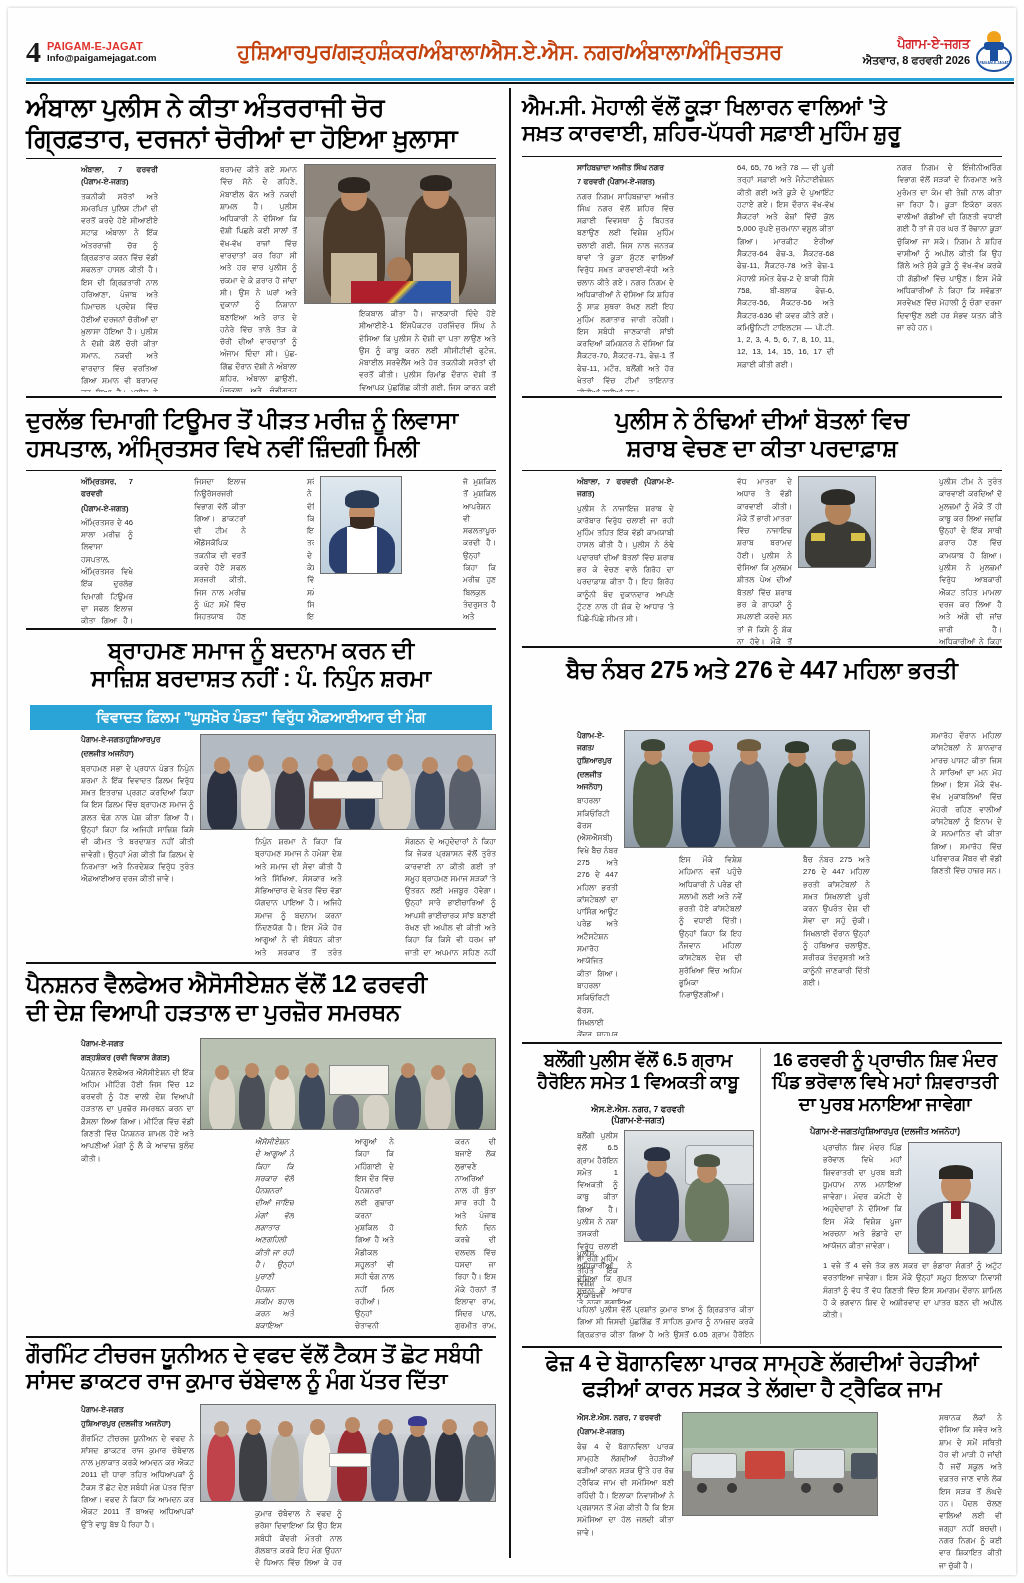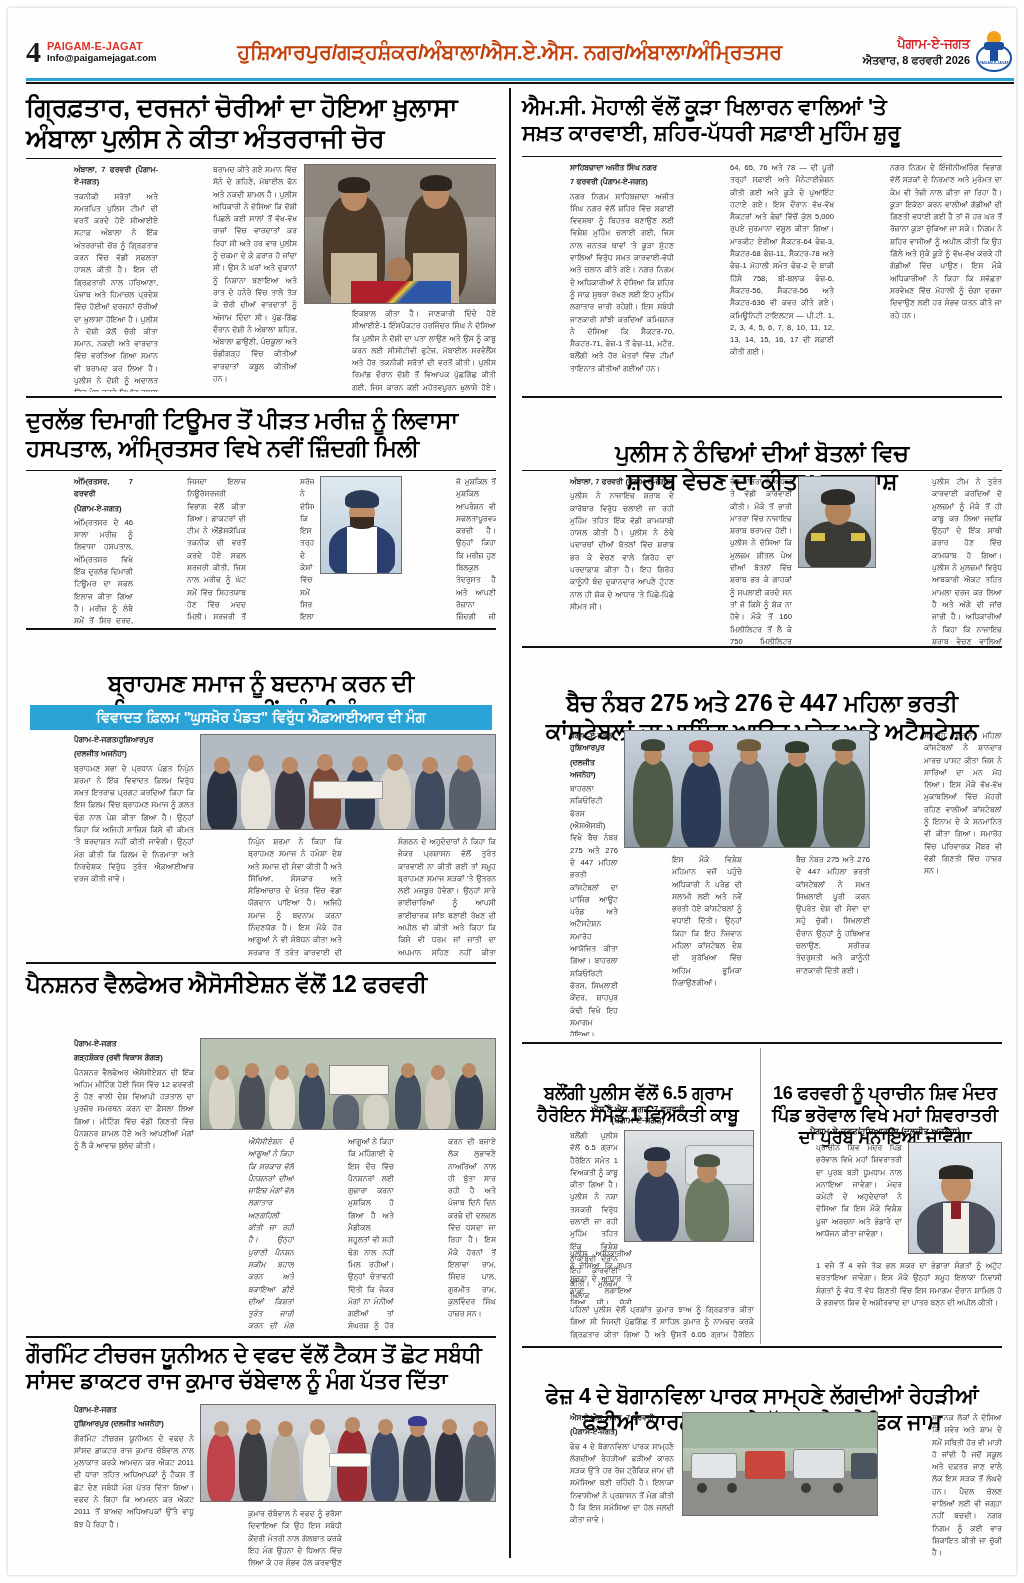--- a/index.html
+++ b/index.html
@@ -90,21 +90,21 @@
 
   
   .hl {
     font-weight: bold; color: #000;
     line-height: 1.22; letter-spacing: -.2px;
   }
   .hl-xl { font-size: 25.5px; }
   .hl-lg { font-size: 23px; }
   .hl-md { font-size: 21.5px; }
   .hl-sm { font-size: 18px; }
-  .center { text-align: center; margin-top: 33px; }
+  .center { text-align: center; }
 
   .ribbon {
     background: #2aa4d6; color: #ffffff;
     font-weight: bold; font-size: 14.5px;
     text-align: center; padding: 4px 6px;
     line-height: 1.2;
   }
 
   .byline {
     text-align: center; font-size: 8.5px; font-weight: bold;
@@ -113,21 +113,21 @@
 
   .col {
     position: absolute;
     text-align: justify;
     font-size: 7.6px;
     line-height: 1.62;
     color: #1a1a1a;
     overflow: hidden;
     word-spacing: .2px;
   }
-  .col p { margin: 0 0 2px 0; text-align: justify; padding-left: 48px; }
+  .col p { margin: 0 0 2px 7px; text-align: justify; padding-left: 48px; }
   .col p:last-child { margin-bottom: 0; }
 
   .hr-thin { position: absolute; background: #111; height: 1px; }
   .hr-thick { position: absolute; background: #111; height: 2px; }
   .vr { position: absolute; background: #9a9a9a; width: 1px; }
 
   
   .center-rule {
     position: absolute; left: 501px; top: 80px;
     width: 2px; height: 1470px; background: #111;
@@ -171,22 +171,22 @@
         <div class="ringtext">PAIGAM-E-JAGAT</div>
       </div>
     </div>
   </div>
   <div class="mh-rule"></div>
   <div class="mh-rule dark"></div>
 
   <div class="center-rule"></div>
 
   <div class="hl hl-xl" style="position:absolute;left:18px;top:84px;width:470px;">
+    <div>ਅੰਬਾਲਾ ਪੁਲੀਸ ਨੇ ਕੀਤਾ ਅੰਤਰਰਾਜੀ ਚੋਰ</div>
     <div>ਗ੍ਰਿਫ਼ਤਾਰ, ਦਰਜਨਾਂ ਚੋਰੀਆਂ ਦਾ ਹੋਇਆ ਖ਼ੁਲਾਸਾ</div>
-    <div>ਅੰਬਾਲਾ ਪੁਲੀਸ ਨੇ ਕੀਤਾ ਅੰਤਰਰਾਜੀ ਚੋਰ</div>
   </div>
   <div class="hr-thin" style="left:18px;top:150px;width:470px;"></div>
 
   <div class="col" style="left:18px;top:156px;width:132px;height:228px;">
     <p class="center" style="font-weight:bold;">ਅੰਬਾਲਾ, 7 ਫਰਵਰੀ (ਪੈਗਾਮ-ਏ-ਜਗਤ)</p>
     <p>ਤਕਨੀਕੀ ਸਰੋਤਾਂ ਅਤੇ ਸਮਰਪਿਤ ਪੁਲਿਸ ਟੀਮਾਂ ਦੀ ਵਰਤੋਂ ਕਰਦੇ ਹੋਏ ਸੀਆਈਏ ਸਟਾਫ਼ ਅੰਬਾਲਾ ਨੇ ਇੱਕ ਅੰਤਰਰਾਜੀ ਚੋਰ ਨੂੰ ਗ੍ਰਿਫ਼ਤਾਰ ਕਰਨ ਵਿੱਚ ਵੱਡੀ ਸਫਲਤਾ ਹਾਸਲ ਕੀਤੀ ਹੈ। ਇਸ ਦੀ ਗ੍ਰਿਫ਼ਤਾਰੀ ਨਾਲ ਹਰਿਆਣਾ, ਪੰਜਾਬ ਅਤੇ ਹਿਮਾਚਲ ਪ੍ਰਦੇਸ਼ ਵਿੱਚ ਹੋਈਆਂ ਦਰਜਨਾਂ ਚੋਰੀਆਂ ਦਾ ਖ਼ੁਲਾਸਾ ਹੋਇਆ ਹੈ। ਪੁਲੀਸ ਨੇ ਦੋਸ਼ੀ ਕੋਲੋਂ ਚੋਰੀ ਕੀਤਾ ਸਮਾਨ, ਨਕਦੀ ਅਤੇ ਵਾਰਦਾਤ ਵਿੱਚ ਵਰਤਿਆ ਗਿਆ ਸਮਾਨ ਵੀ ਬਰਾਮਦ ਕਰ ਲਿਆ ਹੈ। ਪੁਲੀਸ ਨੇ ਦੋਸ਼ੀ ਨੂੰ ਅਦਾਲਤ ਵਿੱਚ ਪੇਸ਼ ਕਰਕੇ ਰਿਮਾਂਡ ਹਾਸਲ ਕੀਤਾ ਸੀ ਤਾਂ ਜੋ ਉਸ ਤੋਂ ਹੋਰ ਵਾਰਦਾਤਾਂ ਦਾ ਪਤਾ ਲਗਾਇਆ ਜਾ ਸਕੇ। ਇਸ ਦੌਰਾਨ ਮੁਲਜ਼ਮ ਨੇ ਕਈ ਅਹਿਮ ਖ਼ੁਲਾਸੇ ਕੀਤੇ ਹਨ।</p>
   </div>
   <div class="col" style="left:157px;top:156px;width:132px;height:228px;">
     <p>ਬਰਾਮਦ ਕੀਤੇ ਗਏ ਸਮਾਨ ਵਿੱਚ ਸੋਨੇ ਦੇ ਗਹਿਣੇ, ਮੋਬਾਈਲ ਫੋਨ ਅਤੇ ਨਕਦੀ ਸ਼ਾਮਲ ਹੈ। ਪੁਲੀਸ ਅਧਿਕਾਰੀ ਨੇ ਦੱਸਿਆ ਕਿ ਦੋਸ਼ੀ ਪਿਛਲੇ ਕਈ ਸਾਲਾਂ ਤੋਂ ਵੱਖ-ਵੱਖ ਰਾਜਾਂ ਵਿੱਚ ਵਾਰਦਾਤਾਂ ਕਰ ਰਿਹਾ ਸੀ ਅਤੇ ਹਰ ਵਾਰ ਪੁਲੀਸ ਨੂੰ ਚਕਮਾ ਦੇ ਕੇ ਫ਼ਰਾਰ ਹੋ ਜਾਂਦਾ ਸੀ। ਉਸ ਨੇ ਘਰਾਂ ਅਤੇ ਦੁਕਾਨਾਂ ਨੂੰ ਨਿਸ਼ਾਨਾ ਬਣਾਇਆ ਅਤੇ ਰਾਤ ਦੇ ਹਨੇਰੇ ਵਿੱਚ ਤਾਲੇ ਤੋੜ ਕੇ ਚੋਰੀ ਦੀਆਂ ਵਾਰਦਾਤਾਂ ਨੂੰ ਅੰਜਾਮ ਦਿੰਦਾ ਸੀ। ਪੁੱਛ-ਗਿੱਛ ਦੌਰਾਨ ਦੋਸ਼ੀ ਨੇ ਅੰਬਾਲਾ ਸ਼ਹਿਰ, ਅੰਬਾਲਾ ਛਾਉਣੀ, ਪੰਚਕੂਲਾ ਅਤੇ ਚੰਡੀਗੜ੍ਹ ਵਿੱਚ ਕੀਤੀਆਂ ਵਾਰਦਾਤਾਂ ਕਬੂਲ ਕੀਤੀਆਂ ਹਨ।</p>
   </div>
@@ -333,21 +333,20 @@
     <p>ਨਿਪੁੰਨ ਸ਼ਰਮਾ ਨੇ ਕਿਹਾ ਕਿ ਬ੍ਰਾਹਮਣ ਸਮਾਜ ਨੇ ਹਮੇਸ਼ਾ ਦੇਸ਼ ਅਤੇ ਸਮਾਜ ਦੀ ਸੇਵਾ ਕੀਤੀ ਹੈ ਅਤੇ ਸਿੱਖਿਆ, ਸੰਸਕਾਰ ਅਤੇ ਸੱਭਿਆਚਾਰ ਦੇ ਖੇਤਰ ਵਿੱਚ ਵੱਡਾ ਯੋਗਦਾਨ ਪਾਇਆ ਹੈ। ਅਜਿਹੇ ਸਮਾਜ ਨੂੰ ਬਦਨਾਮ ਕਰਨਾ ਨਿੰਦਣਯੋਗ ਹੈ। ਇਸ ਮੌਕੇ ਹੋਰ ਆਗੂਆਂ ਨੇ ਵੀ ਸੰਬੋਧਨ ਕੀਤਾ ਅਤੇ ਸਰਕਾਰ ਤੋਂ ਤੁਰੰਤ ਕਾਰਵਾਈ ਦੀ ਮੰਗ ਕੀਤੀ।</p>
   </div>
   <div class="col" style="left:342px;top:828px;width:146px;height:120px;">
     <p>ਸੰਗਠਨ ਦੇ ਅਹੁਦੇਦਾਰਾਂ ਨੇ ਕਿਹਾ ਕਿ ਜੇਕਰ ਪ੍ਰਸ਼ਾਸਨ ਵੱਲੋਂ ਤੁਰੰਤ ਕਾਰਵਾਈ ਨਾ ਕੀਤੀ ਗਈ ਤਾਂ ਸਮੂਹ ਬ੍ਰਾਹਮਣ ਸਮਾਜ ਸੜਕਾਂ 'ਤੇ ਉਤਰਨ ਲਈ ਮਜਬੂਰ ਹੋਵੇਗਾ। ਉਨ੍ਹਾਂ ਸਾਰੇ ਭਾਈਚਾਰਿਆਂ ਨੂੰ ਆਪਸੀ ਭਾਈਚਾਰਕ ਸਾਂਝ ਬਣਾਈ ਰੱਖਣ ਦੀ ਅਪੀਲ ਵੀ ਕੀਤੀ ਅਤੇ ਕਿਹਾ ਕਿ ਕਿਸੇ ਵੀ ਧਰਮ ਜਾਂ ਜਾਤੀ ਦਾ ਅਪਮਾਨ ਸਹਿਣ ਨਹੀਂ ਕੀਤਾ ਜਾਵੇਗਾ।</p>
   </div>
 
   <div class="hr-thick" style="left:18px;top:954px;width:470px;"></div>
 
   <div class="hl hl-lg center" style="position:absolute;left:514px;top:648px;width:480px;">
     <div>ਬੈਚ ਨੰਬਰ 275 ਅਤੇ 276 ਦੇ 447 ਮਹਿਲਾ ਭਰਤੀ</div>
-    <div>ਕਾਂਸਟੇਬਲਾਂ ਦਾ ਪਾਸਿੰਗ ਆਊਟ ਪਰੇਡ ਅਤੇ ਅਟੈਸਟੇਸ਼ਨ</div>
   </div>
 
   <div class="col" style="left:514px;top:722px;width:96px;height:306px;">
     <p class="center" style="font-weight:bold;">ਪੈਗਾਮ-ਏ-ਜਗਤ/ਹੁਸ਼ਿਆਰਪੁਰ</p>
     <p class="center" style="font-weight:bold;">(ਦਲਜੀਤ ਅਜਨੋਹਾ)</p>
     <p>ਬਾਹਰਲਾ ਸਕਿਓਰਿਟੀ ਫੋਰਸ (ਐਸਐਸਬੀ) ਵਿਖੇ ਬੈਚ ਨੰਬਰ 275 ਅਤੇ 276 ਦੇ 447 ਮਹਿਲਾ ਭਰਤੀ ਕਾਂਸਟੇਬਲਾਂ ਦਾ ਪਾਸਿੰਗ ਆਊਟ ਪਰੇਡ ਅਤੇ ਅਟੈਸਟੇਸ਼ਨ ਸਮਾਰੋਹ ਆਯੋਜਿਤ ਕੀਤਾ ਗਿਆ। ਬਾਹਰਲਾ ਸਕਿਓਰਿਟੀ ਫੋਰਸ, ਸਿਖਲਾਈ ਕੇਂਦਰ, ਸ਼ਾਹਪੁਰ ਕੰਢੀ ਵਿਖੇ ਇਹ ਸਮਾਗਮ ਹੋਇਆ।</p>
   </div>
 
   <div class="photo" style="left:616px;top:722px;width:246px;height:118px;">
     <div class="sky" style="background:linear-gradient(180deg,#c8d2dc 0%,#aab6c2 60%,#8e9aa5 100%);"></div>
@@ -375,20 +374,21 @@
     <p>ਬੈਚ ਨੰਬਰ 275 ਅਤੇ 276 ਦੇ 447 ਮਹਿਲਾ ਭਰਤੀ ਕਾਂਸਟੇਬਲਾਂ ਨੇ ਸਖ਼ਤ ਸਿਖਲਾਈ ਪੂਰੀ ਕਰਨ ਉਪਰੰਤ ਦੇਸ਼ ਦੀ ਸੇਵਾ ਦਾ ਸਹੁੰ ਚੁੱਕੀ। ਸਿਖਲਾਈ ਦੌਰਾਨ ਉਨ੍ਹਾਂ ਨੂੰ ਹਥਿਆਰ ਚਲਾਉਣ, ਸਰੀਰਕ ਤੰਦਰੁਸਤੀ ਅਤੇ ਕਾਨੂੰਨੀ ਜਾਣਕਾਰੀ ਦਿੱਤੀ ਗਈ।</p>
   </div>
   <div class="col" style="left:868px;top:722px;width:126px;height:306px;">
     <p>ਸਮਾਰੋਹ ਦੌਰਾਨ ਮਹਿਲਾ ਕਾਂਸਟੇਬਲਾਂ ਨੇ ਸ਼ਾਨਦਾਰ ਮਾਰਚ ਪਾਸਟ ਕੀਤਾ ਜਿਸ ਨੇ ਸਾਰਿਆਂ ਦਾ ਮਨ ਮੋਹ ਲਿਆ। ਇਸ ਮੌਕੇ ਵੱਖ-ਵੱਖ ਮੁਕਾਬਲਿਆਂ ਵਿੱਚ ਮੋਹਰੀ ਰਹਿਣ ਵਾਲੀਆਂ ਕਾਂਸਟੇਬਲਾਂ ਨੂੰ ਇਨਾਮ ਦੇ ਕੇ ਸਨਮਾਨਿਤ ਵੀ ਕੀਤਾ ਗਿਆ। ਸਮਾਰੋਹ ਵਿੱਚ ਪਰਿਵਾਰਕ ਮੈਂਬਰ ਵੀ ਵੱਡੀ ਗਿਣਤੀ ਵਿੱਚ ਹਾਜ਼ਰ ਸਨ।</p>
   </div>
 
   <div class="hr-thick" style="left:514px;top:1034px;width:480px;"></div>
 
   <div class="hl hl-lg" style="position:absolute;left:18px;top:962px;width:470px;">
     <div>ਪੈਨਸ਼ਨਰ ਵੈਲਫੇਅਰ ਐਸੋਸੀਏਸ਼ਨ ਵੱਲੋਂ 12 ਫਰਵਰੀ</div>
+    <div>ਦੀ ਦੇਸ਼ ਵਿਆਪੀ ਹੜਤਾਲ ਦਾ ਪੁਰਜ਼ੋਰ ਸਮਰਥਨ</div>
   </div>
 
   <div class="col" style="left:18px;top:1030px;width:168px;height:292px;">
     <p class="center" style="font-weight:bold;">ਪੈਗਾਮ-ਏ-ਜਗਤ</p>
     <p class="center" style="font-weight:bold;">ਗੜ੍ਹਸ਼ੰਕਰ (ਰਵੀ ਵਿਕਾਸ ਗੋਗੜ)</p>
     <p>ਪੈਨਸ਼ਨਰ ਵੈਲਫੇਅਰ ਐਸੋਸੀਏਸ਼ਨ ਦੀ ਇੱਕ ਅਹਿਮ ਮੀਟਿੰਗ ਹੋਈ ਜਿਸ ਵਿੱਚ 12 ਫਰਵਰੀ ਨੂੰ ਹੋਣ ਵਾਲੀ ਦੇਸ਼ ਵਿਆਪੀ ਹੜਤਾਲ ਦਾ ਪੁਰਜ਼ੋਰ ਸਮਰਥਨ ਕਰਨ ਦਾ ਫ਼ੈਸਲਾ ਲਿਆ ਗਿਆ। ਮੀਟਿੰਗ ਵਿੱਚ ਵੱਡੀ ਗਿਣਤੀ ਵਿੱਚ ਪੈਨਸ਼ਨਰ ਸ਼ਾਮਲ ਹੋਏ ਅਤੇ ਆਪਣੀਆਂ ਮੰਗਾਂ ਨੂੰ ਲੈ ਕੇ ਆਵਾਜ਼ ਬੁਲੰਦ ਕੀਤੀ।</p>
   </div>
 
   <div class="photo" style="left:192px;top:1030px;width:296px;height:92px;">
     <div class="sky" style="background:linear-gradient(180deg,#cdd6c8 0%,#b4bdae 50%,#9aa394 100%);"></div>

